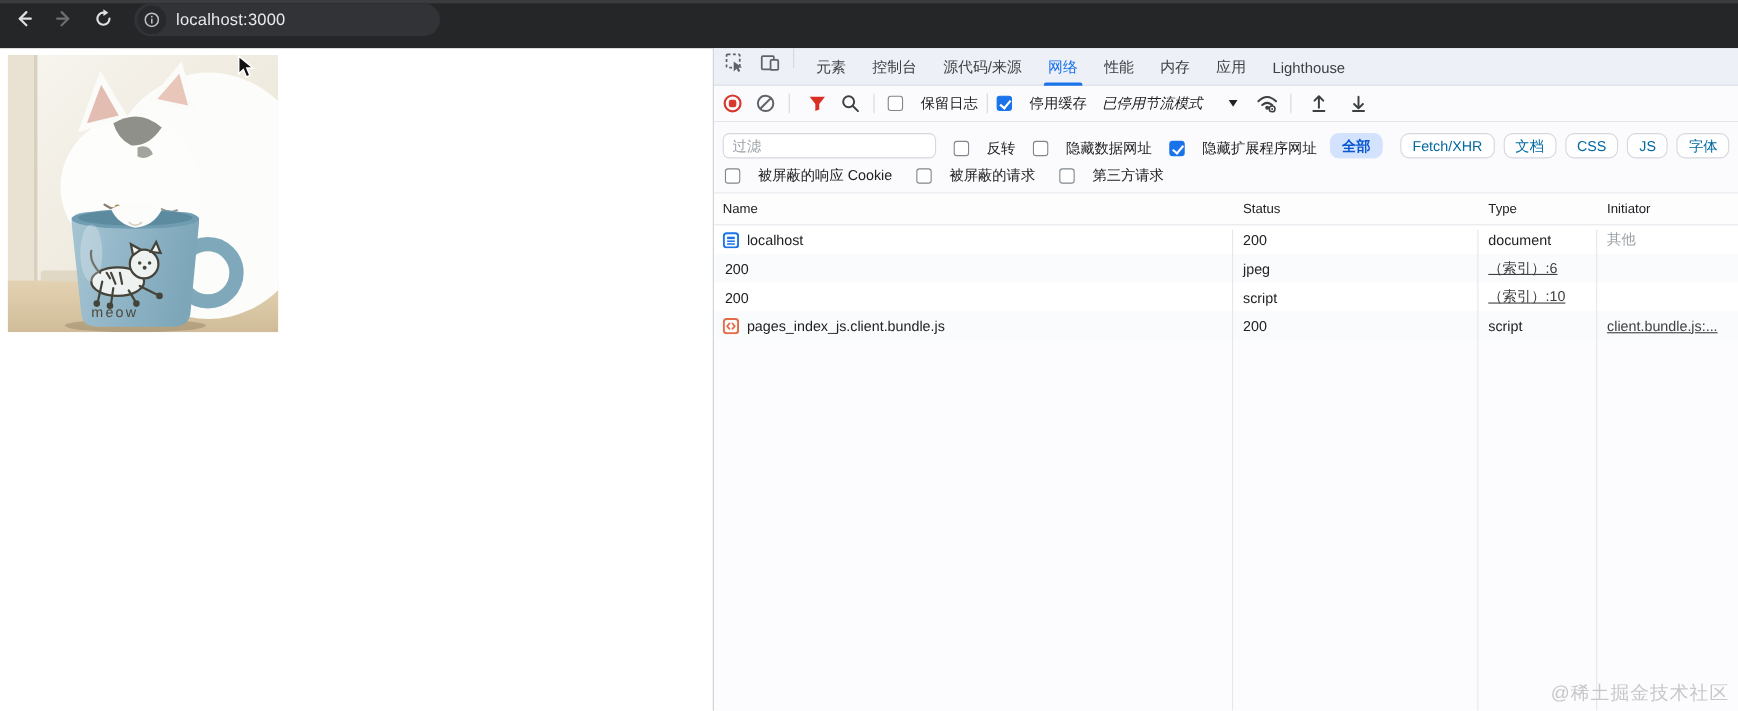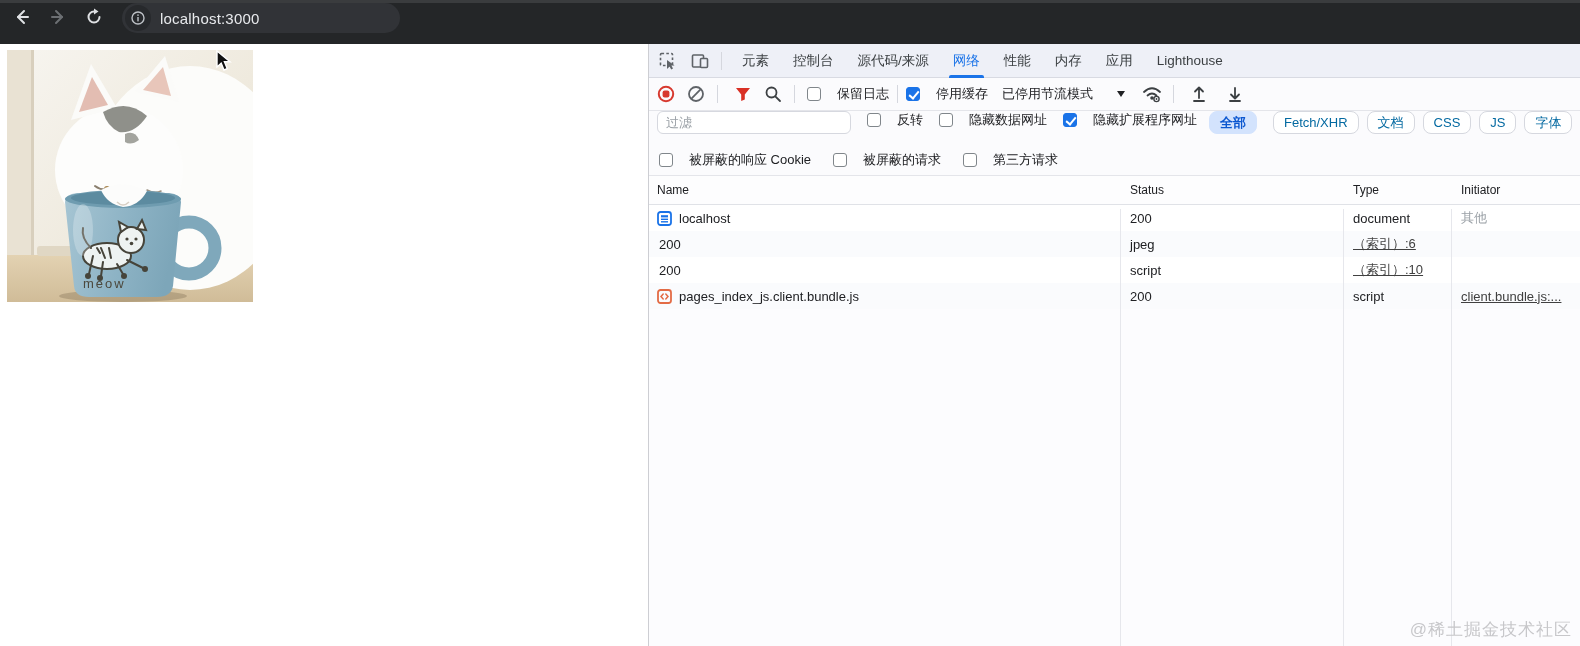--- a/index.html
+++ b/index.html
@@ -22,46 +22,46 @@
   .page { position:absolute; left:0; top:44px; width:648px; height:602px; background:#fff; }
   .cat-image { position:absolute; left:7px; top:6px; width:246px; height:252px; }
 
   .cursor { position:absolute; left:216px; top:50px; z-index:50; }
 
   
   .devtools { position:absolute; left:648px; top:44px; width:932px; height:602px;
     background:#fcfcfe; border-left:1px solid #cdced3; color:#202124; }
 
   .dt-tabbar { height:34px; background:#eef0f7; border-bottom:1px solid #d8dae2;
-    display:flex; align-items:center; font-size:13.5px; color:#3c4043; }
+    display:flex; align-items:flex-start; font-size:13.5px; color:#3c4043; }
   .icon-btn { display:flex; align-items:center; justify-content:center;
     width:26px; height:26px; margin-left:6px; cursor:pointer; }
   .vdiv { width:1px; height:18px; background:#d5d7de; margin:0 8px; }
   .dt-tab { position:relative; height:34px; display:flex; align-items:center;
     padding:0 12px; cursor:pointer; white-space:nowrap; }
   .dt-tab.selected { color:#1a73e8; font-weight:500; }
   .dt-tab.selected::after { content:""; position:absolute; left:8px; right:8px; bottom:0;
     height:3px; background:#1a73e8; border-radius:2px 2px 0 0; }
 
   .dt-toolbar { height:33px; display:flex; align-items:center; background:#fbfbfd;
     border-bottom:1px solid #e4e5ea; font-size:13px; }
   .dt-toolbar .icon-btn { margin-left:4px; }
 
   .cb-row { display:flex; align-items:center; gap:16px; cursor:pointer; white-space:nowrap; }
   .cb { width:14px; height:14px; border:1.5px solid #80868b; border-radius:3px; background:#fff;
     flex:0 0 auto; position:relative; }
   .cb.checked { background:#1a73e8; border-color:#1a73e8; }
   .cb.checked::after { content:""; position:absolute; left:3.5px; top:0.5px; width:4px; height:8px;
     border:solid #fff; border-width:0 2px 2px 0; transform:rotate(40deg); }
 
-  .throttle { display:flex; align-items:center; gap:10px; margin-left:14px; cursor:pointer; }
+  .throttle { display:flex; align-items:center; gap:10px; margin-left:14px; cursor:pointer;font-style:italic; }
   .caret { width:0; height:0; border-left:4.5px solid transparent; border-right:4.5px solid transparent;
     border-top:6px solid #202124; }
 
-  .dt-filter1 { height:33px; display:flex; align-items:flex-start; background:#fbfbfd; font-size:13px; }
+  .dt-filter1 { height:33px; display:flex; align-items:flex-end; background:#fbfbfd; font-size:13px; }
   .filter-input { width:200px; height:23px; margin-left:8px; border:1px solid #d6d8df;
     border-radius:6px; padding:0 8px; font-size:13px; color:#202124; background:#fff; outline:none;
     font-family:inherit; }
   .filter-input::placeholder { color:#9aa0a6; }
   .chip { height:23px; display:flex; align-items:center; padding:0 10px; border-radius:8px;
     border:1px solid #d6d8df; background:#fff; margin-left:8px; cursor:pointer; white-space:nowrap;
     font-size:13px; color:#0369a1; }
   .chip.selected { background:#d3e3fd; border-color:#d3e3fd; color:#0b57d0; font-weight:600; }
 
   .dt-filter2 { height:32px; display:flex; align-items:center; gap:22px; background:#fbfbfd;

